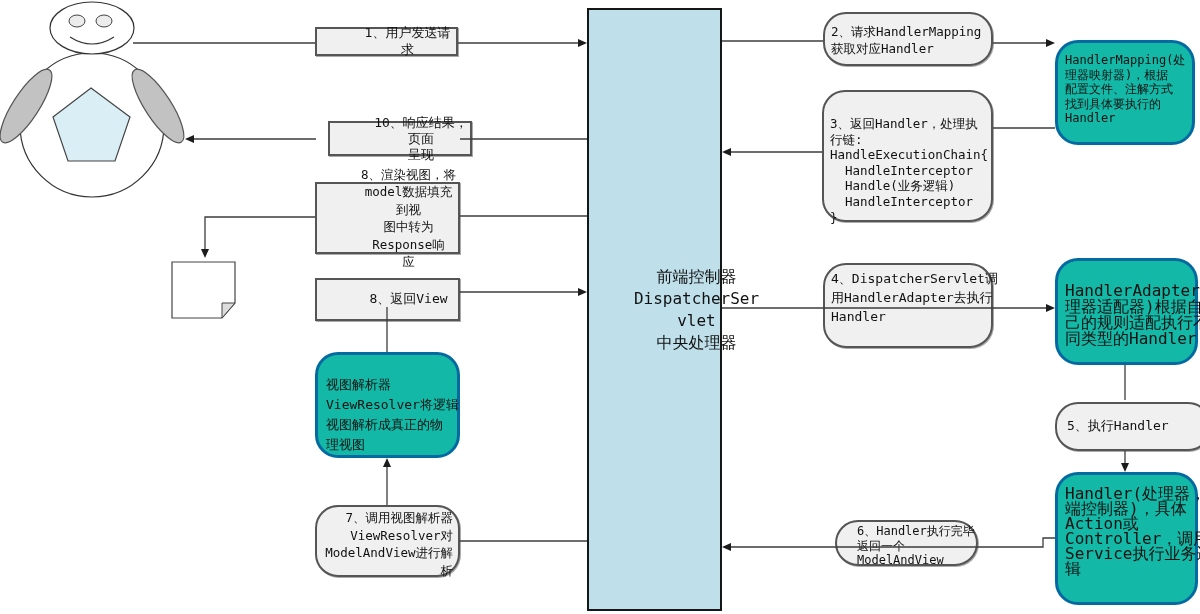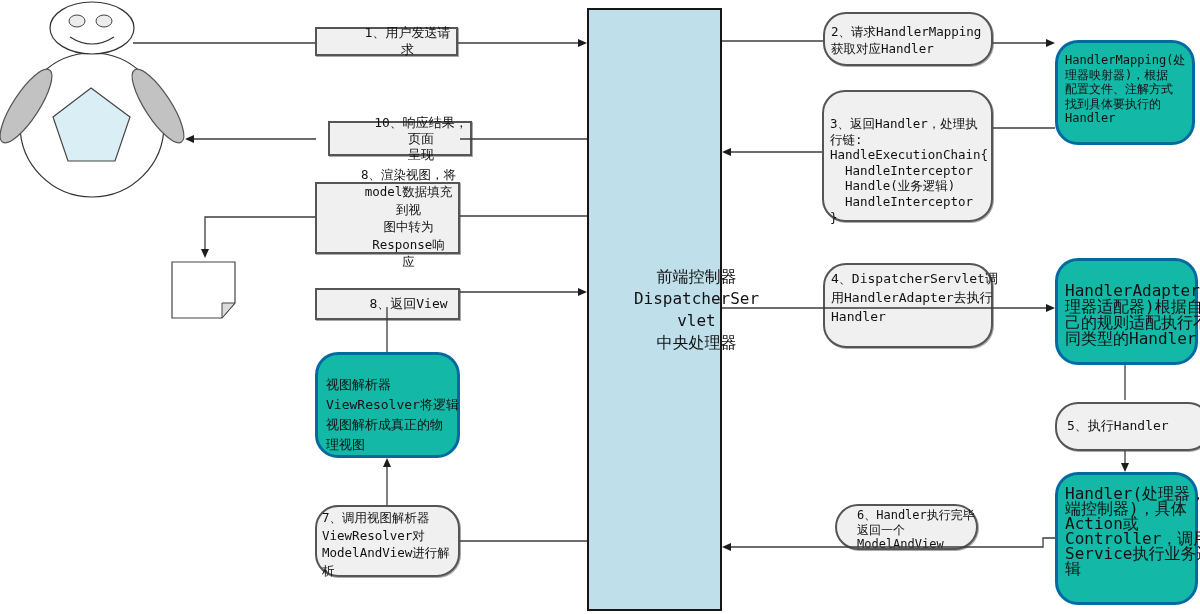--- a/index.html
+++ b/index.html
@@ -13,26 +13,26 @@
   .ctr{display:flex;align-items:center;justify-content:center;text-align:center;white-space:pre-line;padding-left:42px;}
   .lft{white-space:pre;border-radius:23px;}
   #central-box{
     left:587px;top:8px;width:135px;height:603px;background:#bfe0ea;border:2px solid #161616;
     font-size:16px;line-height:22px;
   }
   
   #step1 {left:315px;top:27px; width:143px;height:29px; font-size:13px;}
   #step10{left:316px;top:121px;width:144px;height:35px; font-size:13px;line-height:16px;margin-left:12px;}
   #step9 {left:315px;top:182px;width:145px;height:72px; font-size:12.5px;line-height:17.5px;}
-  #step8 {left:315px;top:288px;width:145px;height:32px; font-size:13px;}
-  #step7 {left:315px;top:505px;width:145px;height:72px; font-size:12.5px;line-height:17.5px;padding:2px 5px;}
+  #step8 {left:315px;top:278px;width:145px;height:43px; font-size:13px;}
+  #step7 {left:315px;top:505px;width:145px;height:72px; font-size:12.5px;line-height:17.5px;padding:2px 5px;text-align:right;}
   #step2 {left:823px;top:12px; width:170px;height:54px; font-size:12.5px;line-height:17px;padding:9px 6px;}
   #step3 {left:822px;top:90px; width:171px;height:132px;font-size:12.5px;line-height:15.6px;padding:24px 6px;}
   #step4 {left:823px;top:263px;width:170px;height:85px; font-size:13px;line-height:19px;padding:4px 6px;}
-  #step6 {left:835px;top:504px;width:143px;height:46px; font-size:12px;line-height:14.6px;padding:2px 20px;}
+  #step6 {left:835px;top:520px;width:143px;height:46px; font-size:12px;line-height:14.6px;padding:2px 20px;}
   #step5 {left:1055px;top:402px;width:156px;height:49px;font-size:13px;display:flex;align-items:center;padding-left:10px;}
   
   #handler-mapping-box{left:1055px;top:40px; width:140px;height:105px;font-size:12px;line-height:14.5px;padding:10px 7px;}
   #handler-adapter-box{left:1055px;top:258px;width:143px;height:107px;font-size:16px;line-height:16px;  padding:22px 7px;}
   #handler-box        {left:1055px;top:472px;width:143px;height:133px;font-size:16px;line-height:15px;  padding:11px 7px;}
   #view-resolver-box  {left:315px; top:352px;width:145px;height:106px;font-size:13px;line-height:20px;  padding:20px 8px;}
   #view-note-label{left:177px;top:272px;width:56px;height:16px;font-size:11px;position:absolute;}
   svg.overlay{position:absolute;left:0;top:0;z-index:5;pointer-events:none;}
   .boxes{position:absolute;left:0;top:0;z-index:1;}
 </style>

